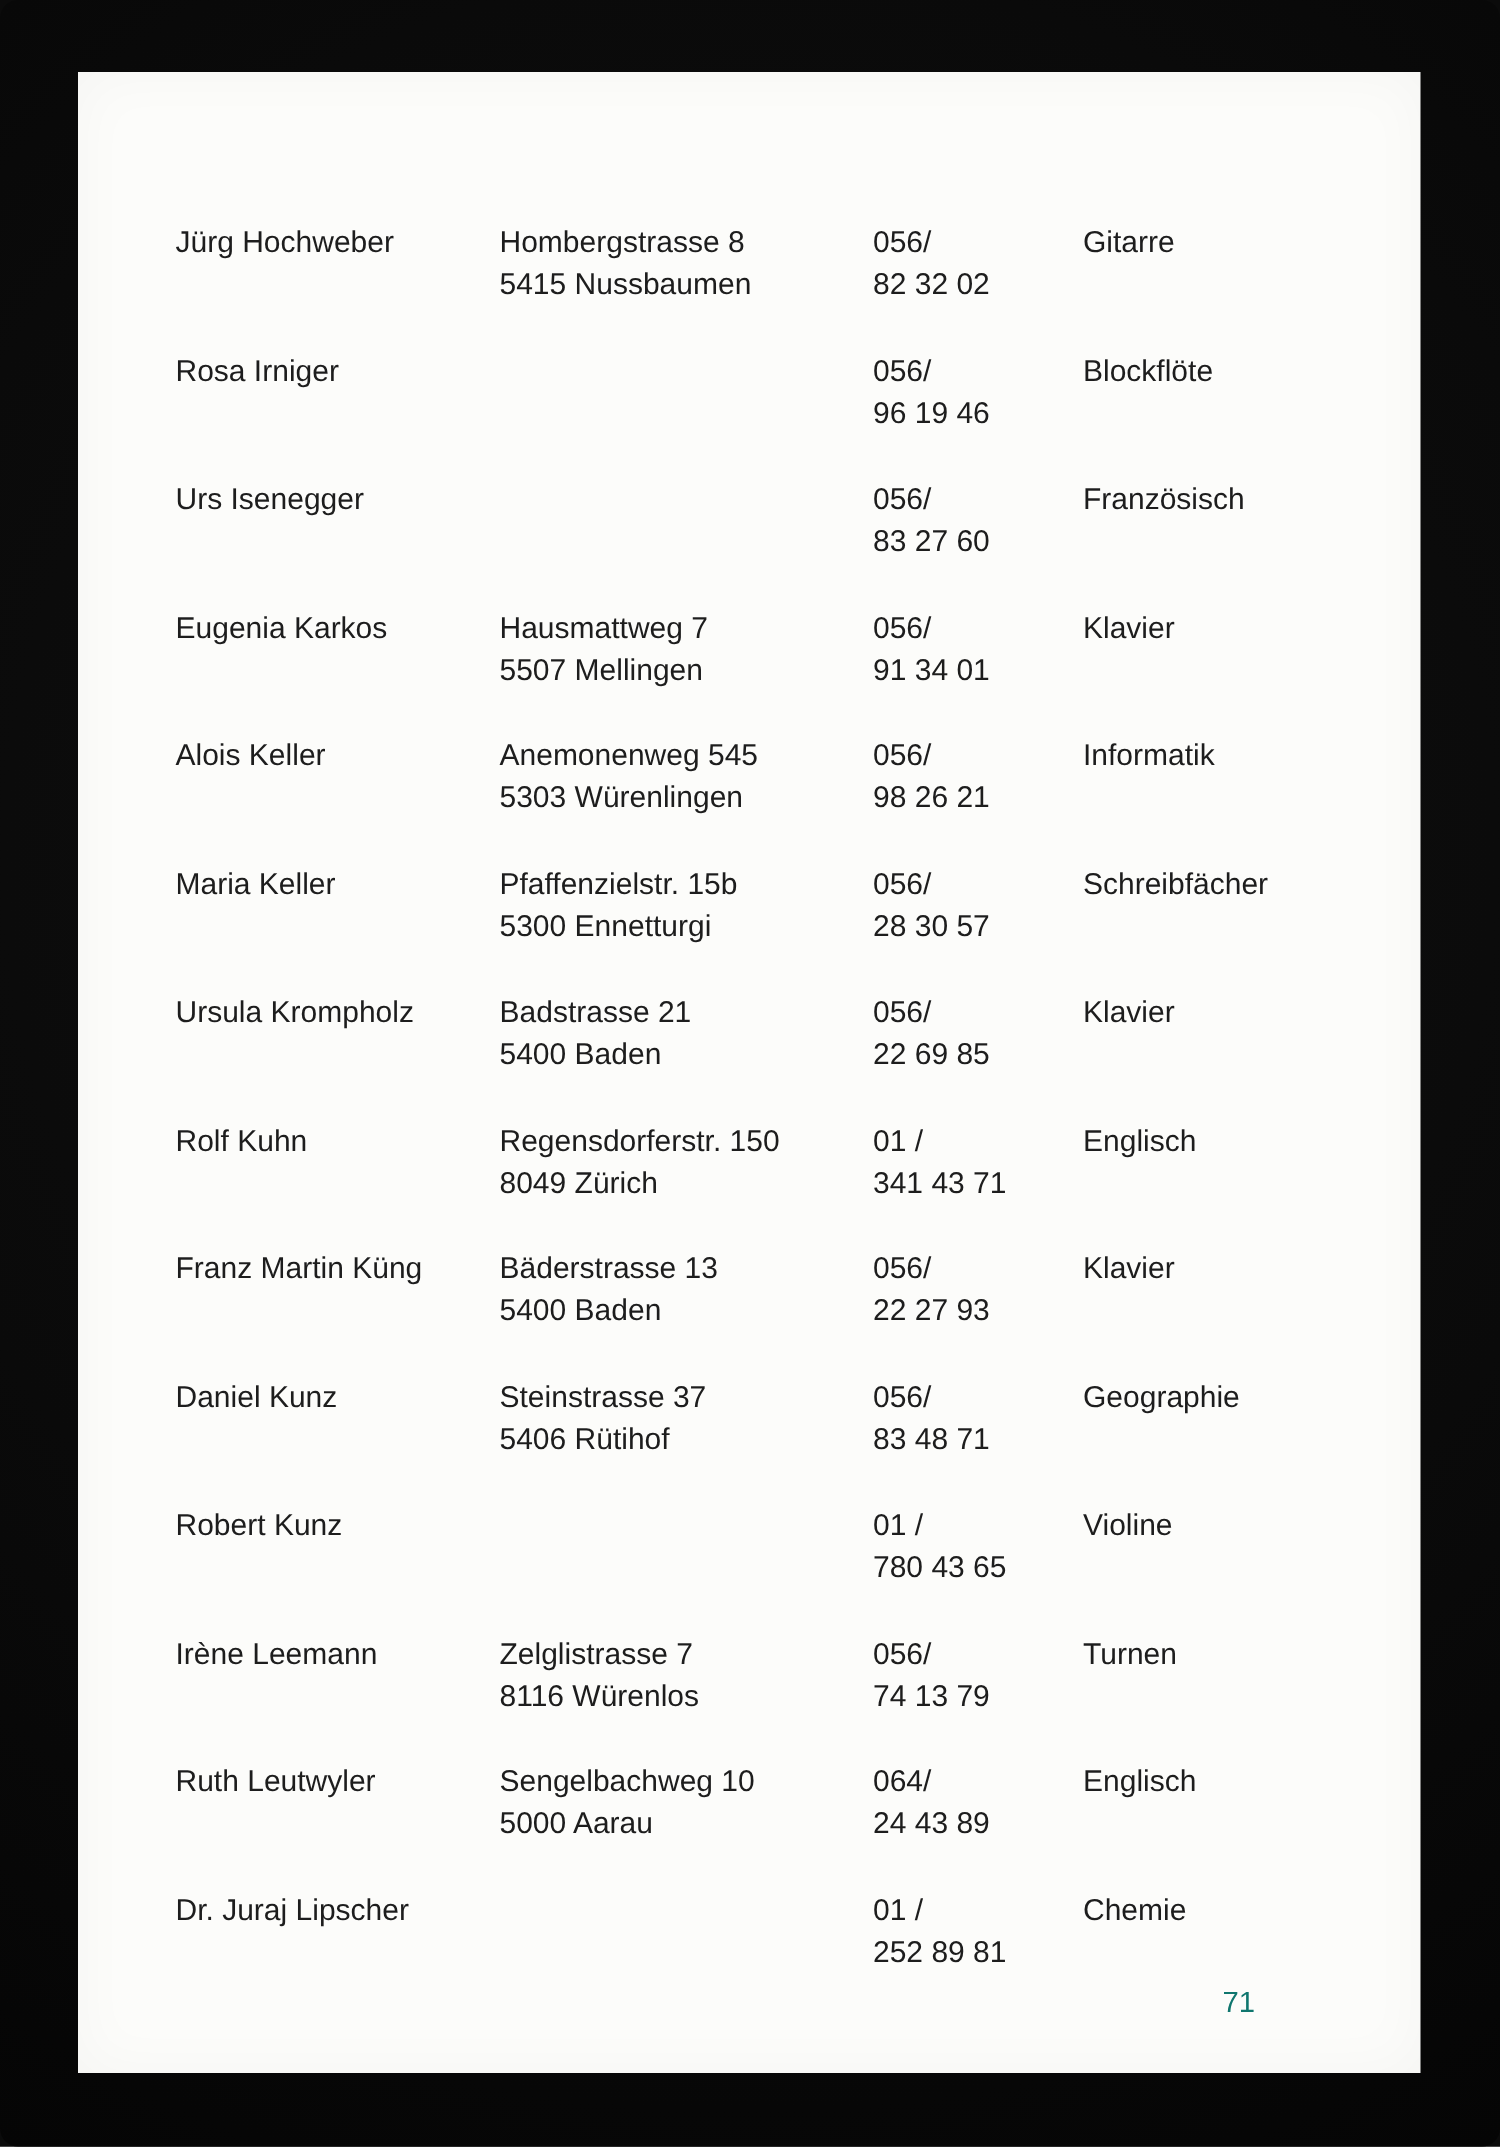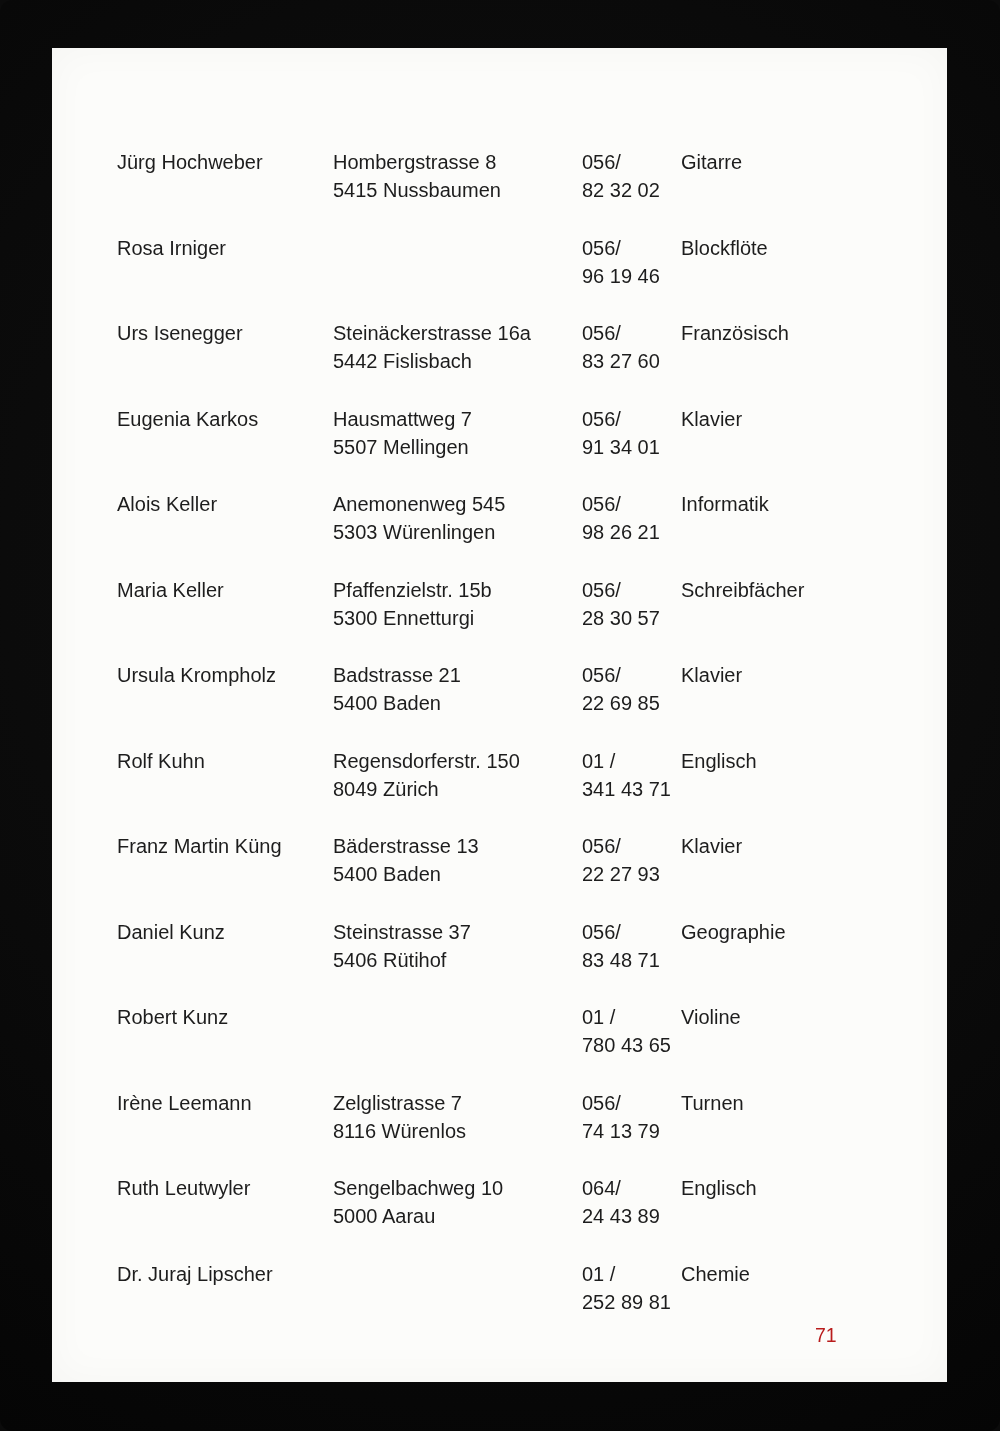--- a/index.html
+++ b/index.html
@@ -40,27 +40,27 @@
     position: absolute;
     top: 0;
     font-size: 20px;
     line-height: 28px;
     color: #1d1d1d;
     white-space: nowrap;
   }
   .entry .name    { left: 65px;  }
   .entry .address { left: 281px; }
   .entry .phone   { left: 530px; }
-  .entry .subject { left: 629px; }
+  .entry .subject { left: 670px; }
   .page-num {
     position: absolute;
     left: 763px;
     top: 1276px;
     font-size: 19.5px;
-    color: #b91c1c;
+    color: #0f766e;
   }
 </style>
 </head>
 <body>
 
 <div class="scan">
   <div class="page">
 
     <div class="entries">
 
@@ -81,24 +81,20 @@
           <div class="col name">Rosa Irniger</div>
           <div class="col phone">
             <div>056/</div>
             <div>96 19 46</div>
           </div>
           <div class="col subject">Blockflöte</div>
         </div>
 
         <div class="entry">
           <div class="col name">Urs Isenegger</div>
-          <div class="col address">
-            <div>Steinäckerstrasse 16a</div>
-            <div>5442 Fislisbach</div>
-          </div>
           <div class="col phone">
             <div>056/</div>
             <div>83 27 60</div>
           </div>
           <div class="col subject">Französisch</div>
         </div>
 
         <div class="entry">
           <div class="col name">Eugenia Karkos</div>
           <div class="col address">

